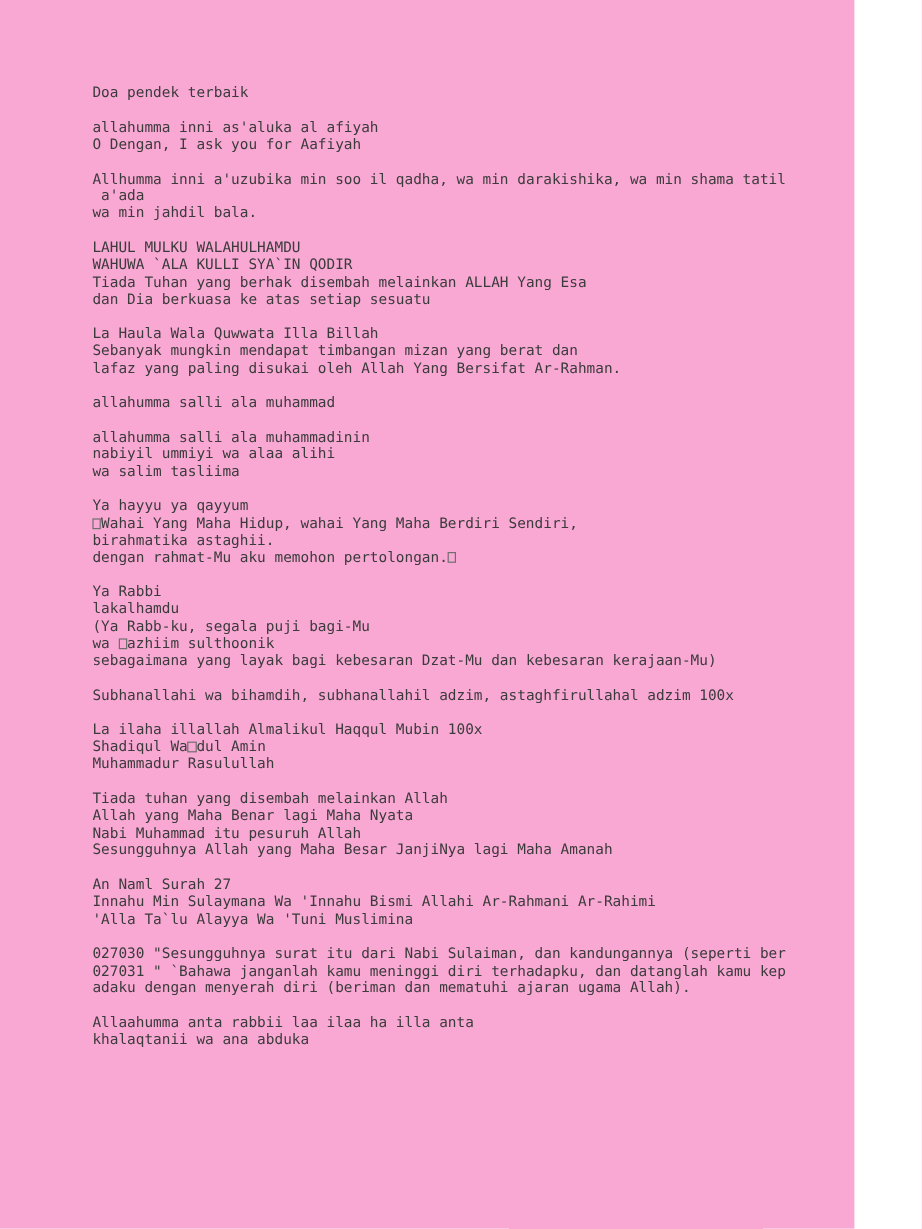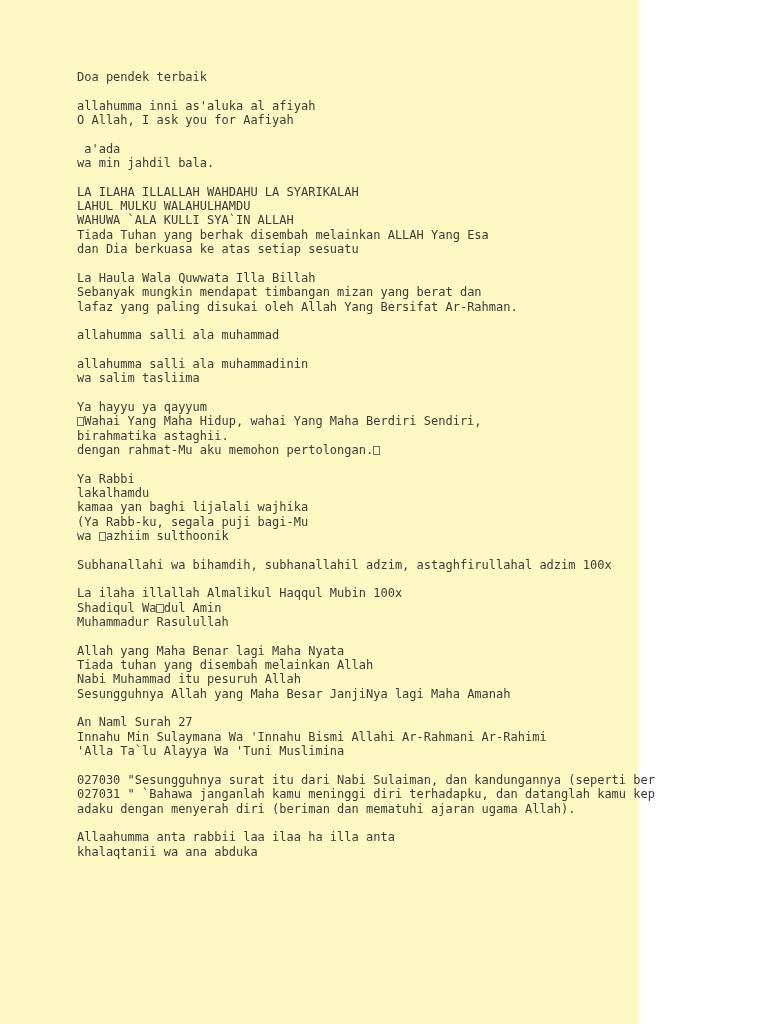--- a/index.html
+++ b/index.html
@@ -9,23 +9,23 @@
     background: #ffffff;
   }
   body {
     width: 768px;
     height: 1024px;
     overflow: hidden;
     font-family: "DejaVu Sans Mono", "Liberation Mono", monospace;
   }
   #doc-page {
     position: relative;
-    width: 639px;
+    width: 712px;
     height: 1024px;
-    background: #fef9c3;
+    background: #f9a8d4;
   }
   #doc-body {
     position: absolute;
     left: 77px;
     top: 70px;
     width: 660px;
   }
   .doc-line {
     font-family: "DejaVu Sans Mono", "Liberation Mono", monospace;
     font-size: 12px;
@@ -50,59 +50,60 @@
   }
 </style>
 </head>
 <body>
 
 <div id="doc-page">
   <div id="doc-body">
       <div class="doc-line">Doa pendek terbaik</div>
       <div class="doc-line blank">&nbsp;</div>
       <div class="doc-line">allahumma inni as'aluka al afiyah</div>
-      <div class="doc-line">O Allah, I ask you for Aafiyah</div>
+      <div class="doc-line">O Dengan, I ask you for Aafiyah</div>
       <div class="doc-line blank">&nbsp;</div>
+      <div class="doc-line">Allhumma inni a'uzubika min soo il qadha, wa min darakishika, wa min shama tatil</div>
       <div class="doc-line"> a'ada</div>
       <div class="doc-line">wa min jahdil bala.</div>
       <div class="doc-line blank">&nbsp;</div>
-      <div class="doc-line">LA ILAHA ILLALLAH WAHDAHU LA SYARIKALAH</div>
       <div class="doc-line">LAHUL MULKU WALAHULHAMDU</div>
-      <div class="doc-line">WAHUWA `ALA KULLI SYA`IN ALLAH</div>
+      <div class="doc-line">WAHUWA `ALA KULLI SYA`IN QODIR</div>
       <div class="doc-line">Tiada Tuhan yang berhak disembah melainkan ALLAH Yang Esa</div>
       <div class="doc-line">dan Dia berkuasa ke atas setiap sesuatu</div>
       <div class="doc-line blank">&nbsp;</div>
       <div class="doc-line">La Haula Wala Quwwata Illa Billah</div>
       <div class="doc-line">Sebanyak mungkin mendapat timbangan mizan yang berat dan</div>
       <div class="doc-line">lafaz yang paling disukai oleh Allah Yang Bersifat Ar-Rahman.</div>
       <div class="doc-line blank">&nbsp;</div>
       <div class="doc-line">allahumma salli ala muhammad</div>
       <div class="doc-line blank">&nbsp;</div>
       <div class="doc-line">allahumma salli ala muhammadinin</div>
+      <div class="doc-line">nabiyil ummiyi wa alaa alihi</div>
       <div class="doc-line">wa salim tasliima</div>
       <div class="doc-line blank">&nbsp;</div>
       <div class="doc-line">Ya hayyu ya qayyum</div>
       <div class="doc-line"><span class="tofu"></span>Wahai Yang Maha Hidup, wahai Yang Maha Berdiri Sendiri,</div>
       <div class="doc-line">birahmatika astaghii.</div>
       <div class="doc-line">dengan rahmat-Mu aku memohon pertolongan.<span class="tofu"></span></div>
       <div class="doc-line blank">&nbsp;</div>
       <div class="doc-line">Ya Rabbi</div>
       <div class="doc-line">lakalhamdu</div>
-      <div class="doc-line">kamaa yan baghi lijalali wajhika</div>
       <div class="doc-line">(Ya Rabb-ku, segala puji bagi-Mu</div>
       <div class="doc-line">wa <span class="tofu"></span>azhiim sulthoonik</div>
+      <div class="doc-line">sebagaimana yang layak bagi kebesaran Dzat-Mu dan kebesaran kerajaan-Mu)</div>
       <div class="doc-line blank">&nbsp;</div>
       <div class="doc-line">Subhanallahi wa bihamdih, subhanallahil adzim, astaghfirullahal adzim 100x</div>
       <div class="doc-line blank">&nbsp;</div>
       <div class="doc-line">La ilaha illallah Almalikul Haqqul Mubin 100x</div>
       <div class="doc-line">Shadiqul Wa<span class="tofu"></span>dul Amin</div>
       <div class="doc-line">Muhammadur Rasulullah</div>
       <div class="doc-line blank">&nbsp;</div>
+      <div class="doc-line">Tiada tuhan yang disembah melainkan Allah</div>
       <div class="doc-line">Allah yang Maha Benar lagi Maha Nyata</div>
-      <div class="doc-line">Tiada tuhan yang disembah melainkan Allah</div>
       <div class="doc-line">Nabi Muhammad itu pesuruh Allah</div>
       <div class="doc-line">Sesungguhnya Allah yang Maha Besar JanjiNya lagi Maha Amanah</div>
       <div class="doc-line blank">&nbsp;</div>
       <div class="doc-line">An Naml Surah 27</div>
       <div class="doc-line">Innahu Min Sulaymana Wa 'Innahu Bismi Allahi Ar-Rahmani Ar-Rahimi</div>
       <div class="doc-line">'Alla Ta`lu Alayya Wa 'Tuni Muslimina</div>
       <div class="doc-line blank">&nbsp;</div>
       <div class="doc-line">027030 "Sesungguhnya surat itu dari Nabi Sulaiman, dan kandungannya (seperti ber</div>
       <div class="doc-line">027031 " `Bahawa janganlah kamu meninggi diri terhadapku, dan datanglah kamu kep</div>
       <div class="doc-line">adaku dengan menyerah diri (beriman dan mematuhi ajaran ugama Allah).</div>

